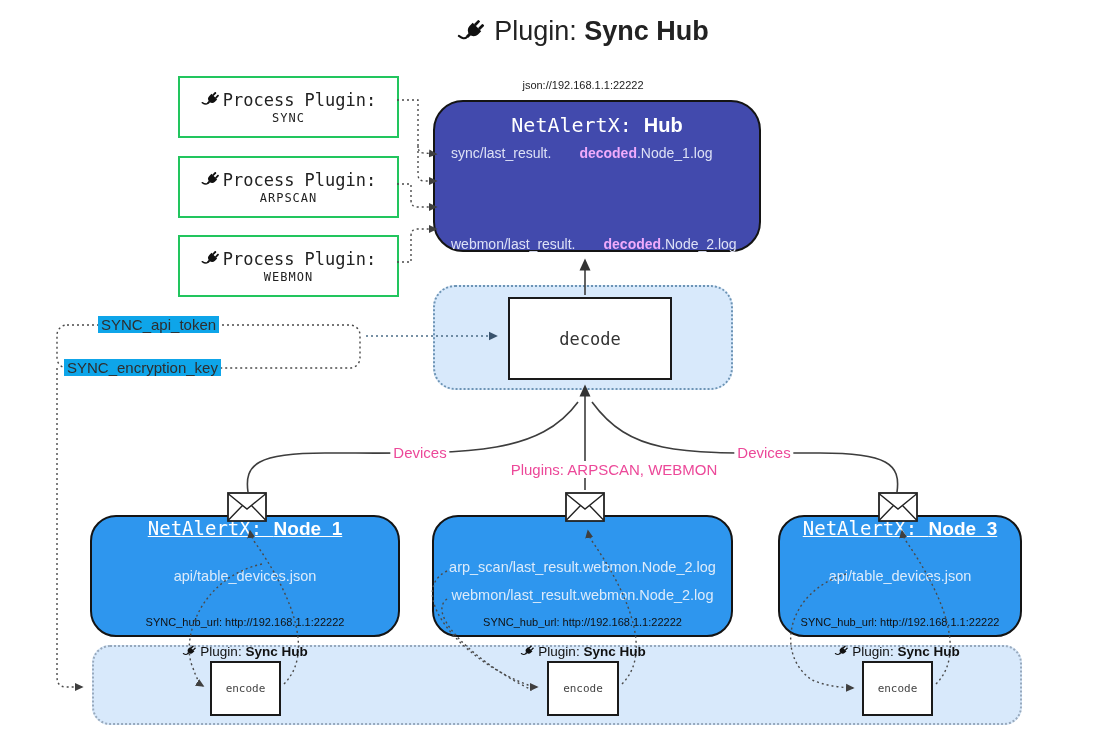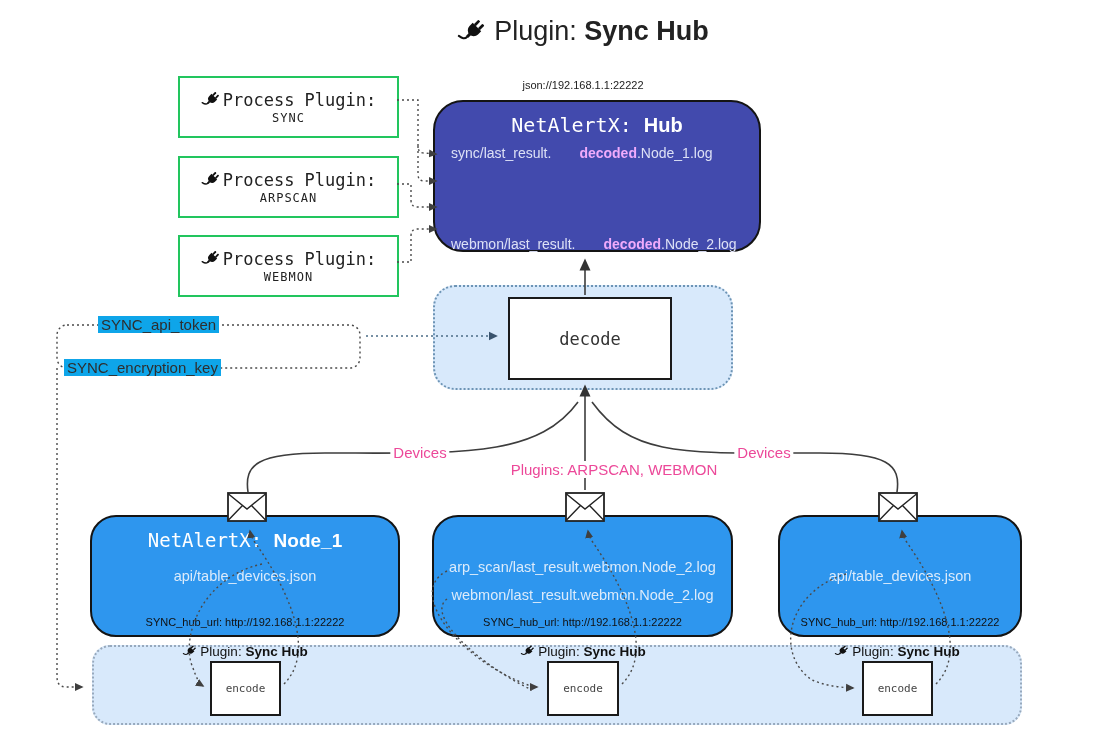--- a/index.html
+++ b/index.html
@@ -23,21 +23,21 @@
   .hub-line{position:absolute;left:16px;right:4px;height:22px;font-size:14px;color:#dde1f6;white-space:nowrap;}
   .hub-line .hb{font-weight:700;color:#f0abfc;margin-left:28px;}
   .dec-wrap{left:433px;top:285px;width:300px;height:105px;background:#d8e9fb;border:2px dotted #6d94b5;
             border-radius:22px;z-index:1;box-sizing:border-box;}
   .dec-box{position:absolute;left:73px;top:10px;width:160px;height:79px;background:#fff;border:2px solid #1a1a1a;
            display:flex;align-items:center;justify-content:center;font-size:17px;color:#333;z-index:2;}
   .tag{background:#0ea5e9;padding:0 3px;z-index:6;white-space:nowrap;color:#2e2e2e;}
   .edge-lbl{font-size:15px;background:#fff;padding:0 3px;z-index:6;white-space:nowrap;color:#ec4899;}
   .node{top:515px;height:122px;background:#2e96ee;border:2px solid #141414;border-radius:26px;
         z-index:2;box-sizing:border-box;}
-  .node-title{margin-top:12px;text-align:center;font-size:19px;color:#fff;white-space:nowrap;}
+  .node-title{text-align:center;font-size:19px;color:#fff;white-space:nowrap;text-decoration:underline;}
   .node-line{position:absolute;left:0;right:0;text-align:center;font-size:14.5px;color:#dcebfb;white-space:nowrap;}
   .node-url{position:absolute;left:0;right:0;bottom:7px;text-align:center;font-size:11px;color:#111;white-space:nowrap;}
   .env{z-index:6;}
   .band{left:92px;top:645px;width:930px;height:80px;background:#d8e9fb;border:2px dotted #97a9bd;
         border-radius:18px;z-index:1;box-sizing:border-box;}
   .band-lbl{top:644px;transform:translateX(-50%);display:flex;align-items:center;gap:3px;
             font-size:13.5px;color:#111;z-index:6;white-space:nowrap;}
   .enc-box{top:661px;width:71px;height:55px;background:#fff;border:2px solid #1a1a1a;z-index:6;
            display:flex;align-items:center;justify-content:center;font-size:11px;color:#444;box-sizing:border-box;}
 </style>
@@ -156,20 +156,21 @@
     <div class="node-title"><span class="mono">NetAlertX: </span><span class="b">Node_1</span></div>
     <div class="node-line" style="top:51px">api/table_devices.json</div>
     <div class="node-url">SYNC_hub_url: http://192.168.1.1:22222</div>
   </div>
   <div class="abs node" style="left:432px;width:301px">
     <div class="node-line" style="top:42px">arp_scan/last_result.webmon.Node_2.log</div>
     <div class="node-line" style="top:70px">webmon/last_result.webmon.Node_2.log</div>
     <div class="node-url">SYNC_hub_url: http://192.168.1.1:22222</div>
   </div>
   <div class="abs node" style="left:778px;width:244px">
+    <div class="node-title"><span class="mono">NetAlertX: </span><span class="b">Node_3</span></div>
     <div class="node-line" style="top:51px">api/table_devices.json</div>
     <div class="node-url">SYNC_hub_url: http://192.168.1.1:22222</div>
   </div>
 
   <svg class="abs env" style="left:227px;top:492px" width="40" height="30" viewBox="0 0 40 30">
     <rect x="1" y="1" width="38" height="28" fill="#fff" stroke="#222" stroke-width="1.8"></rect>
     <path d="M1.5,2 L20,17 L38.5,2 M1.5,28 L15.5,13.5 M38.5,28 L24.5,13.5" fill="none" stroke="#222" stroke-width="1.4"></path>
   </svg>
   <svg class="abs env" style="left:565px;top:492px" width="40" height="30" viewBox="0 0 40 30">
     <rect x="1" y="1" width="38" height="28" fill="#fff" stroke="#222" stroke-width="1.8"></rect>

